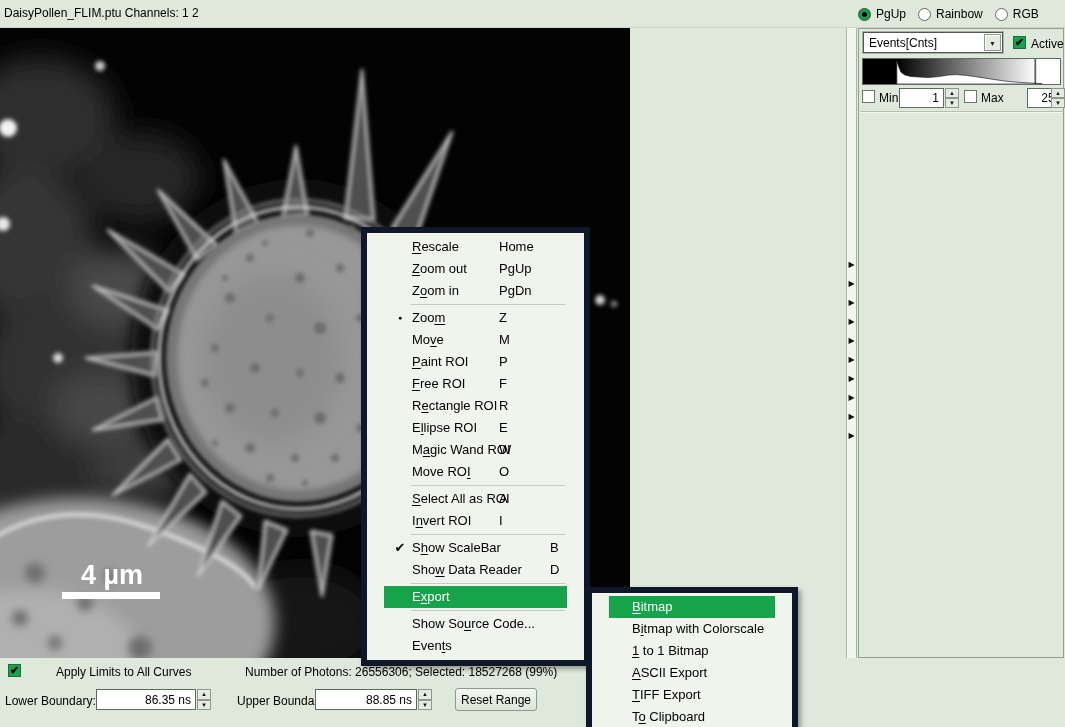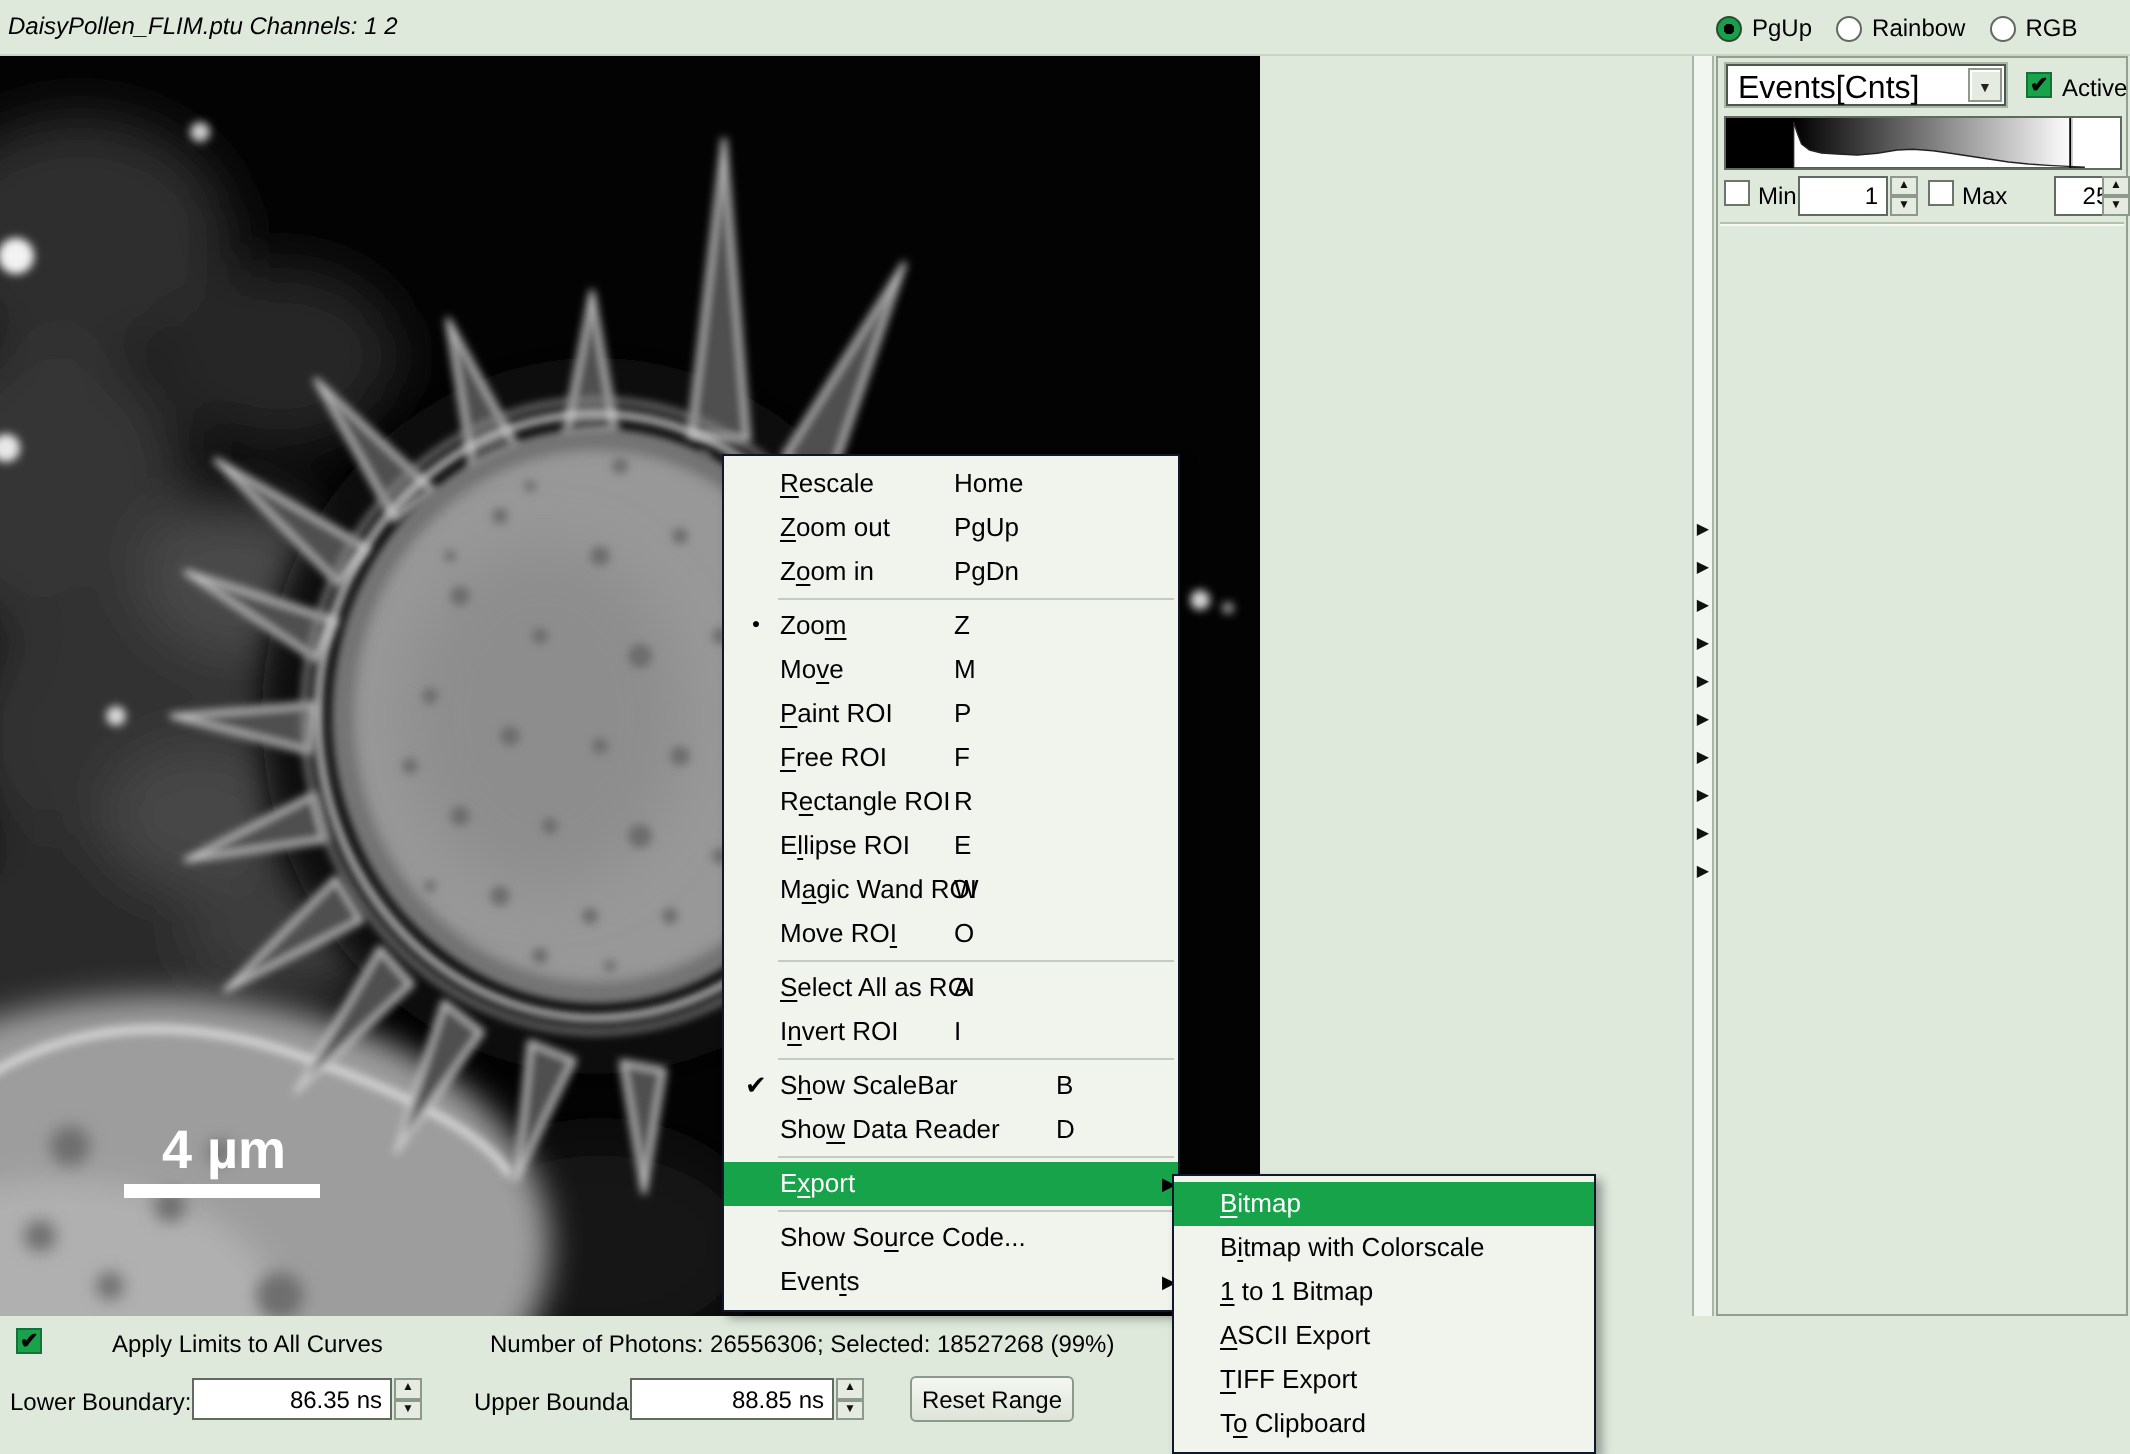--- a/index.html
+++ b/index.html
@@ -1,38 +1,38 @@
 <!DOCTYPE html>
 <html><head>
 <meta charset="utf-8">
 <style>
   * { margin:0; padding:0; box-sizing:border-box; }
   html,body { width:1065px; height:727px; overflow:hidden; }
   body { position:relative; background:#dee9dc; font-family:"Liberation Sans", sans-serif; font-size:12px; color:#000; }
 
   
   #titlebar { position:absolute; left:0; top:0; width:1065px; height:28px; background:#dee9dc; border-bottom:1px solid #c9d4c5; }
-  #titlebar .title { position:absolute; left:4px; top:6px; font-size:12px;font-style:italic; }
+  #titlebar .title { position:absolute; left:4px; top:6px; font-size:12px; }
   #display-modes { position:absolute; left:858px; top:7px; display:flex; align-items:center; gap:12px; }
   .radio-opt { display:flex; align-items:center; gap:5px; }
   .rad { width:13px; height:13px; border-radius:50%; background:#fff; border:1px solid #5f6b5f; }
   .rad.sel { background:radial-gradient(circle, #000 0 2.6px, #17a04a 2.7px); border-color:#2e4a2e; }
 
   
   #image-area { position:absolute; left:0; top:28px; width:630px; height:630px; background:#000; }
 
   
   #splitter { position:absolute; left:846px; top:28px; width:11px; height:630px; background:#f2f6f0; border-left:1px solid #a9b5a6; border-right:1px solid #a9b5a6; }
   #collapse-arrows { position:absolute; left:846px; top:260px; width:11px; display:flex; flex-direction:column; gap:9px; align-items:center; }
   .carrow { font-size:8px; line-height:10px; color:#111; cursor:pointer; }
 
   
   #right-panel { position:absolute; left:858px; top:28px; width:206px; height:630px; background:#dee9dc; border:1px solid #93a090; }
   .combo { position:absolute; left:4px; top:3px; width:140px; height:21px; background:#fff; border:1px solid #4d584d; outline:1px solid #aab6a7; }
-  .combo-text { position:absolute; left:5px; top:3px; font-size:16px; }
+  .combo-text { position:absolute; left:5px; top:3px; font-size:12px; }
   .combo-btn { position:absolute; right:1px; top:1px; width:17px; height:17px; background:#e6ebe2; border:1px solid #8d998a; box-shadow:inset 1px 1px 0 #fff; text-align:center; }
   .combo-btn::after { content:"▼"; font-size:7px; line-height:17px; color:#222; }
   .cb { width:13px; height:13px; background:#fff; border:1px solid #6a766a; display:inline-block; position:relative; }
   .cb.on { background:#18a24a; border-color:#14713a; }
   .cb.on::after { content:"✔"; position:absolute; left:1px; top:-1px; font-size:11px; font-weight:bold; color:#000; }
   #active-cb { position:absolute; left:154px; top:7px; }
   #active-label { position:absolute; left:172px; top:8px; }
   #hist-box { position:absolute; left:3px; top:29px; width:199px; height:27px; border:1px solid #5f6b5f; background:#000; }
   #hist-box svg { display:block; width:100%; height:100%; }
   #minmax-row { position:absolute; left:0; top:56px; width:204px; height:26px; }
@@ -59,21 +59,21 @@
   #photons { position:absolute; left:245px; top:7px; }
   #lower-label { position:absolute; left:5px; top:36px; }
   #lower-field { position:absolute; left:96px; top:31px; width:100px; height:21px; }
   #lower-spin { position:absolute; left:197px; top:31px; height:21px; }
   #upper-label { position:absolute; left:237px; top:36px; }
   #upper-field { position:absolute; left:315px; top:31px; width:102px; height:21px;padding-left:40px; }
   #upper-spin { position:absolute; left:418px; top:31px; height:21px; }
   #reset-btn { position:absolute; left:455px; top:30px; width:82px; height:23px; font-family:"Liberation Sans", sans-serif; font-size:12px; background:linear-gradient(#f4f7f1,#dde4d8); border:1px solid #8d998a; border-radius:3px; }
 
   
-  .menu { position:absolute; background:#f0f4ed; border:1px solid #0f172a; box-shadow:3px 3px 5px rgba(0,0,0,.35); padding:3px 0; font-size:13px; }
+  .menu { position:absolute; background:#f0f4ed; border:6px solid #0f172a; box-shadow:3px 3px 5px rgba(0,0,0,.35); padding:3px 17px; font-size:13px; }
   #context-menu { left:361px; top:227px; width:229px; }
   #export-submenu { left:586px; top:587px; width:212px; }
   .mi { position:relative; height:22px; line-height:22px; padding-left:28px; white-space:nowrap; cursor:default; }
   #export-submenu .mi { padding-left:23px; }
   .mi.hl { background:#17a34a; color:#fff; }
   .mi .gutter { position:absolute; left:6px; top:0; width:20px; text-align:center; }
   .mi .gutter.bullet { font-size:7px; }
   .mi .sc { position:absolute; left:115px; top:0; }
   .mi .sc2 { left:166px; }
   .mi .sub-arrow { position:absolute; left:219px; top:0; font-size:9px; color:#000; }

